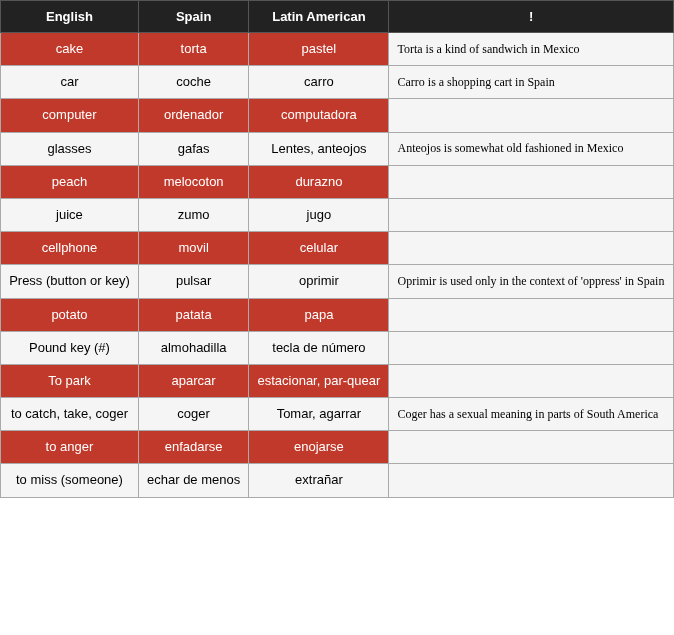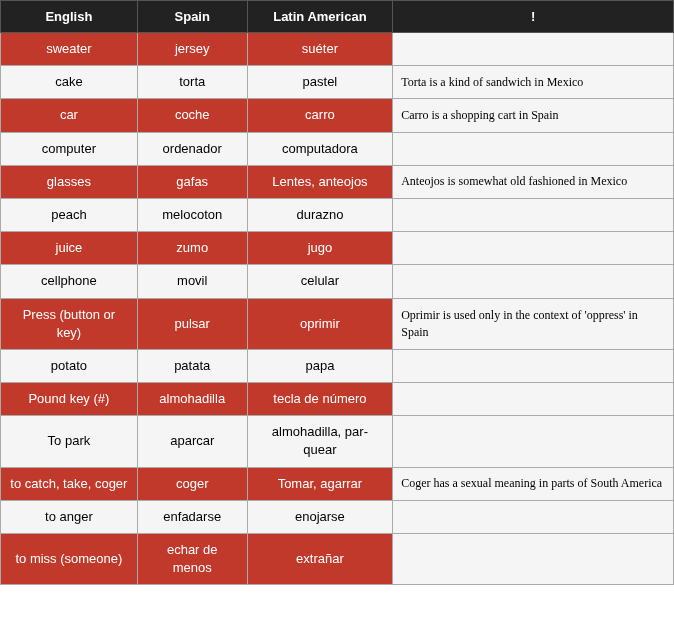--- a/index.html
+++ b/index.html
@@ -63,26 +63,20 @@
 <table>
   <thead>
     <tr>
       <th>English</th>
       <th>Spain</th>
       <th>Latin American</th>
       <th>!</th>
     </tr>
   </thead>
   <tbody id="table-body">
-  <tr>
-        <td>sweater</td>
-        <td>jersey</td>
-        <td>suéter</td>
-        <td class="note-col"></td>
-      </tr>
       <tr>
         <td>cake</td>
         <td>torta</td>
         <td>pastel</td>
         <td class="note-col">Torta is a kind of sandwich in Mexico</td>
       </tr>
       <tr>
         <td>car</td>
         <td>coche</td>
         <td>carro</td>
@@ -132,21 +126,21 @@
       </tr>
       <tr>
         <td>Pound key (#)</td>
         <td>almohadilla</td>
         <td>tecla de número</td>
         <td class="note-col"></td>
       </tr>
       <tr>
         <td>To park</td>
         <td>aparcar</td>
-        <td>almohadilla, par-quear</td>
+        <td>estacionar, par-quear</td>
         <td class="note-col"></td>
       </tr>
       <tr>
         <td>to catch, take, coger</td>
         <td>coger</td>
         <td>Tomar, agarrar</td>
         <td class="note-col">Coger has a sexual meaning in parts of South America</td>
       </tr>
       <tr>
         <td>to anger</td>

